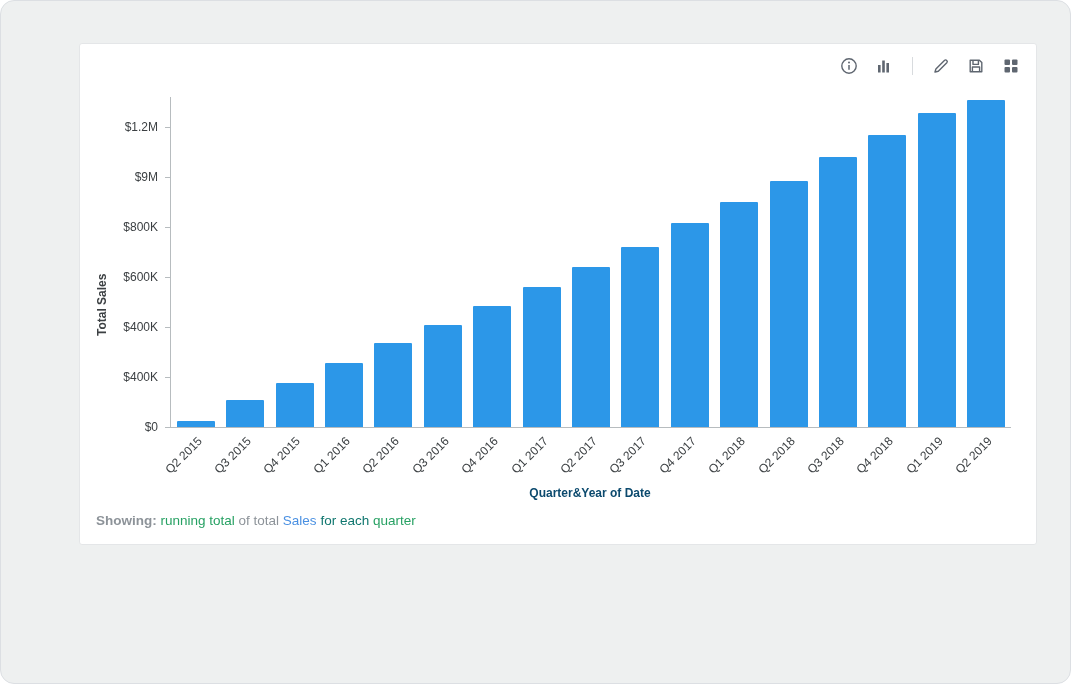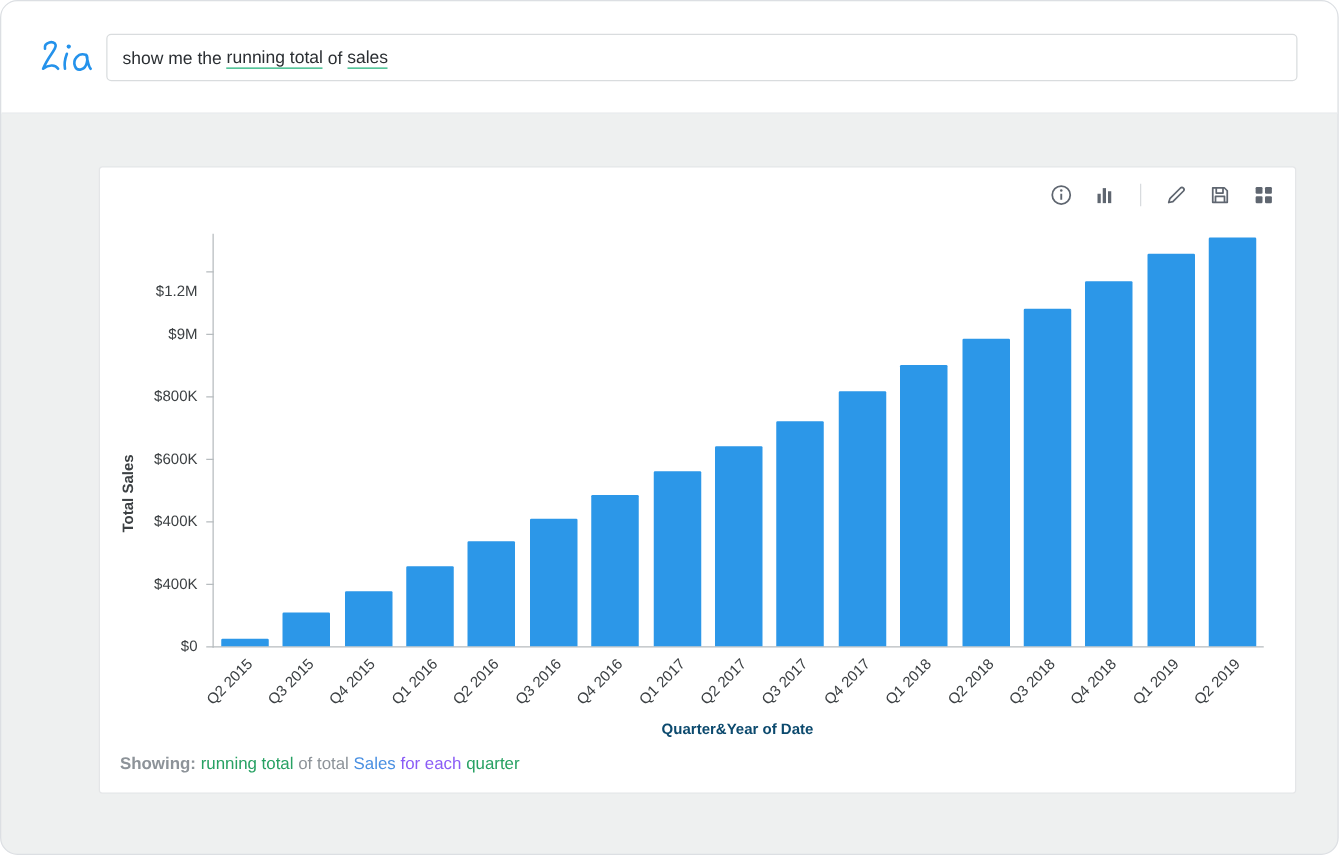--- a/index.html
+++ b/index.html
@@ -31,38 +31,20 @@
   .xcell span{position:absolute;top:6px;right:50%;transform:rotate(-45deg);transform-origin:top right;white-space:nowrap;font-size:12px;color:#3c4043;}
   .xlabel{position:absolute;left:90px;top:400px;width:840px;text-align:center;font-size:12px;font-weight:bold;color:#0c4a6e;}
   .footer{padding:2px 16px 16px 16px;font-size:13.5px;}
   .footer span{white-space:pre;}
 </style>
 </head>
 <body>
 
 <div class="window">
 
-  <div class="header">
-    <div class="logo">
-      <svg width="48" height="34" viewBox="0 0 48 34">
-        <g fill="none" stroke="#2492eb" stroke-width="2.1" stroke-linecap="round" stroke-linejoin="round">
-          <path d="M7 10 C6 4.5 14.5 3 15.5 7 C16.3 10.5 10 15 5.5 26 C10.5 22 15.5 23 17.5 26"></path>
-          <path d="M24.5 14 C23 18 22.2 22 23 26"></path>
-          <path d="M40 15 C33.5 12.5 29 19 31 24 C33 29 39.5 26.5 40.5 21 C41.3 17 40.7 15.6 40 15 C41.5 20.5 41.6 24 43.5 26"></path>
-        </g>
-        <circle cx="26" cy="8.2" r="1.7" fill="#2492eb"></circle>
-      </svg>
-    </div>
-    <div class="searchbox" id="querybox">
-        <span>show me the </span>
-        <span class="u">running total</span>
-        <span> of </span>
-        <span class="u">sales</span>
-      </div>
-  </div>
 
   <div class="card">
 
     <div class="toolbar">
       <span class="icon">
         <svg viewBox="0 0 18 18" width="18" height="18">
           <circle cx="9" cy="9" r="7.2" fill="none" stroke="#5f6670" stroke-width="1.4"></circle>
           <line x1="9" y1="8" x2="9" y2="12.8" stroke="#5f6670" stroke-width="1.5"></line>
           <circle cx="9" cy="5.4" r="1" fill="#5f6670"></circle>
         </svg>
@@ -99,21 +81,21 @@
 
     <div class="chart">
       <div class="ylabel">Total Sales</div>
       <div class="ygutter" id="ygutter">
           <div class="ytick-label" style="top: 322px;">$0</div>
           <div class="ytick-label" style="top: 272px;">$400K</div>
           <div class="ytick-label" style="top: 222px;">$400K</div>
           <div class="ytick-label" style="top: 172px;">$600K</div>
           <div class="ytick-label" style="top: 122px;">$800K</div>
           <div class="ytick-label" style="top: 72px;">$9M</div>
-          <div class="ytick-label" style="top: 38px;">$1.2M</div>
+          <div class="ytick-label" style="top: 22px;">$1.2M</div>
         </div>
       <div class="plot" id="plot">
         <div class="bars" id="bars">
             <div class="bar-slot">
               <div class="bar" style="height: 6.25px; background: rgb(44, 151, 232);"></div>
             </div>
             <div class="bar-slot">
               <div class="bar" style="height: 27.5px; background: rgb(44, 151, 232);"></div>
             </div>
             <div class="bar-slot">
@@ -219,16 +201,16 @@
           <div class="xcell">
             <span>Q1 2019</span>
           </div>
           <div class="xcell">
             <span>Q2 2019</span>
           </div>
         </div>
       <div class="xlabel">Quarter&amp;Year of Date</div>
     </div>
 
-    <div class="footer" id="footer"><span style="color: rgb(141, 147, 153); font-weight: bold;">Showing: </span><span style="color: rgb(39, 161, 99);">running total</span><span style="color: rgb(141, 147, 153);"> of total </span><span style="color: rgb(74, 144, 226);">Sales</span><span style="color: #8b5cf6;"> for each </span><span style="color: rgb(39, 161, 99);">quarter</span></div>
+    <div class="footer" id="footer"><span style="color: rgb(141, 147, 153); font-weight: bold;">Showing: </span><span style="color: rgb(39, 161, 99);">running total</span><span style="color: rgb(141, 147, 153);"> of total </span><span style="color: rgb(74, 144, 226);">Sales</span><span style="color: #0f766e;"> for each </span><span style="color: rgb(39, 161, 99);">quarter</span></div>
   </div>
 
 </div>
 
 </body></html>

